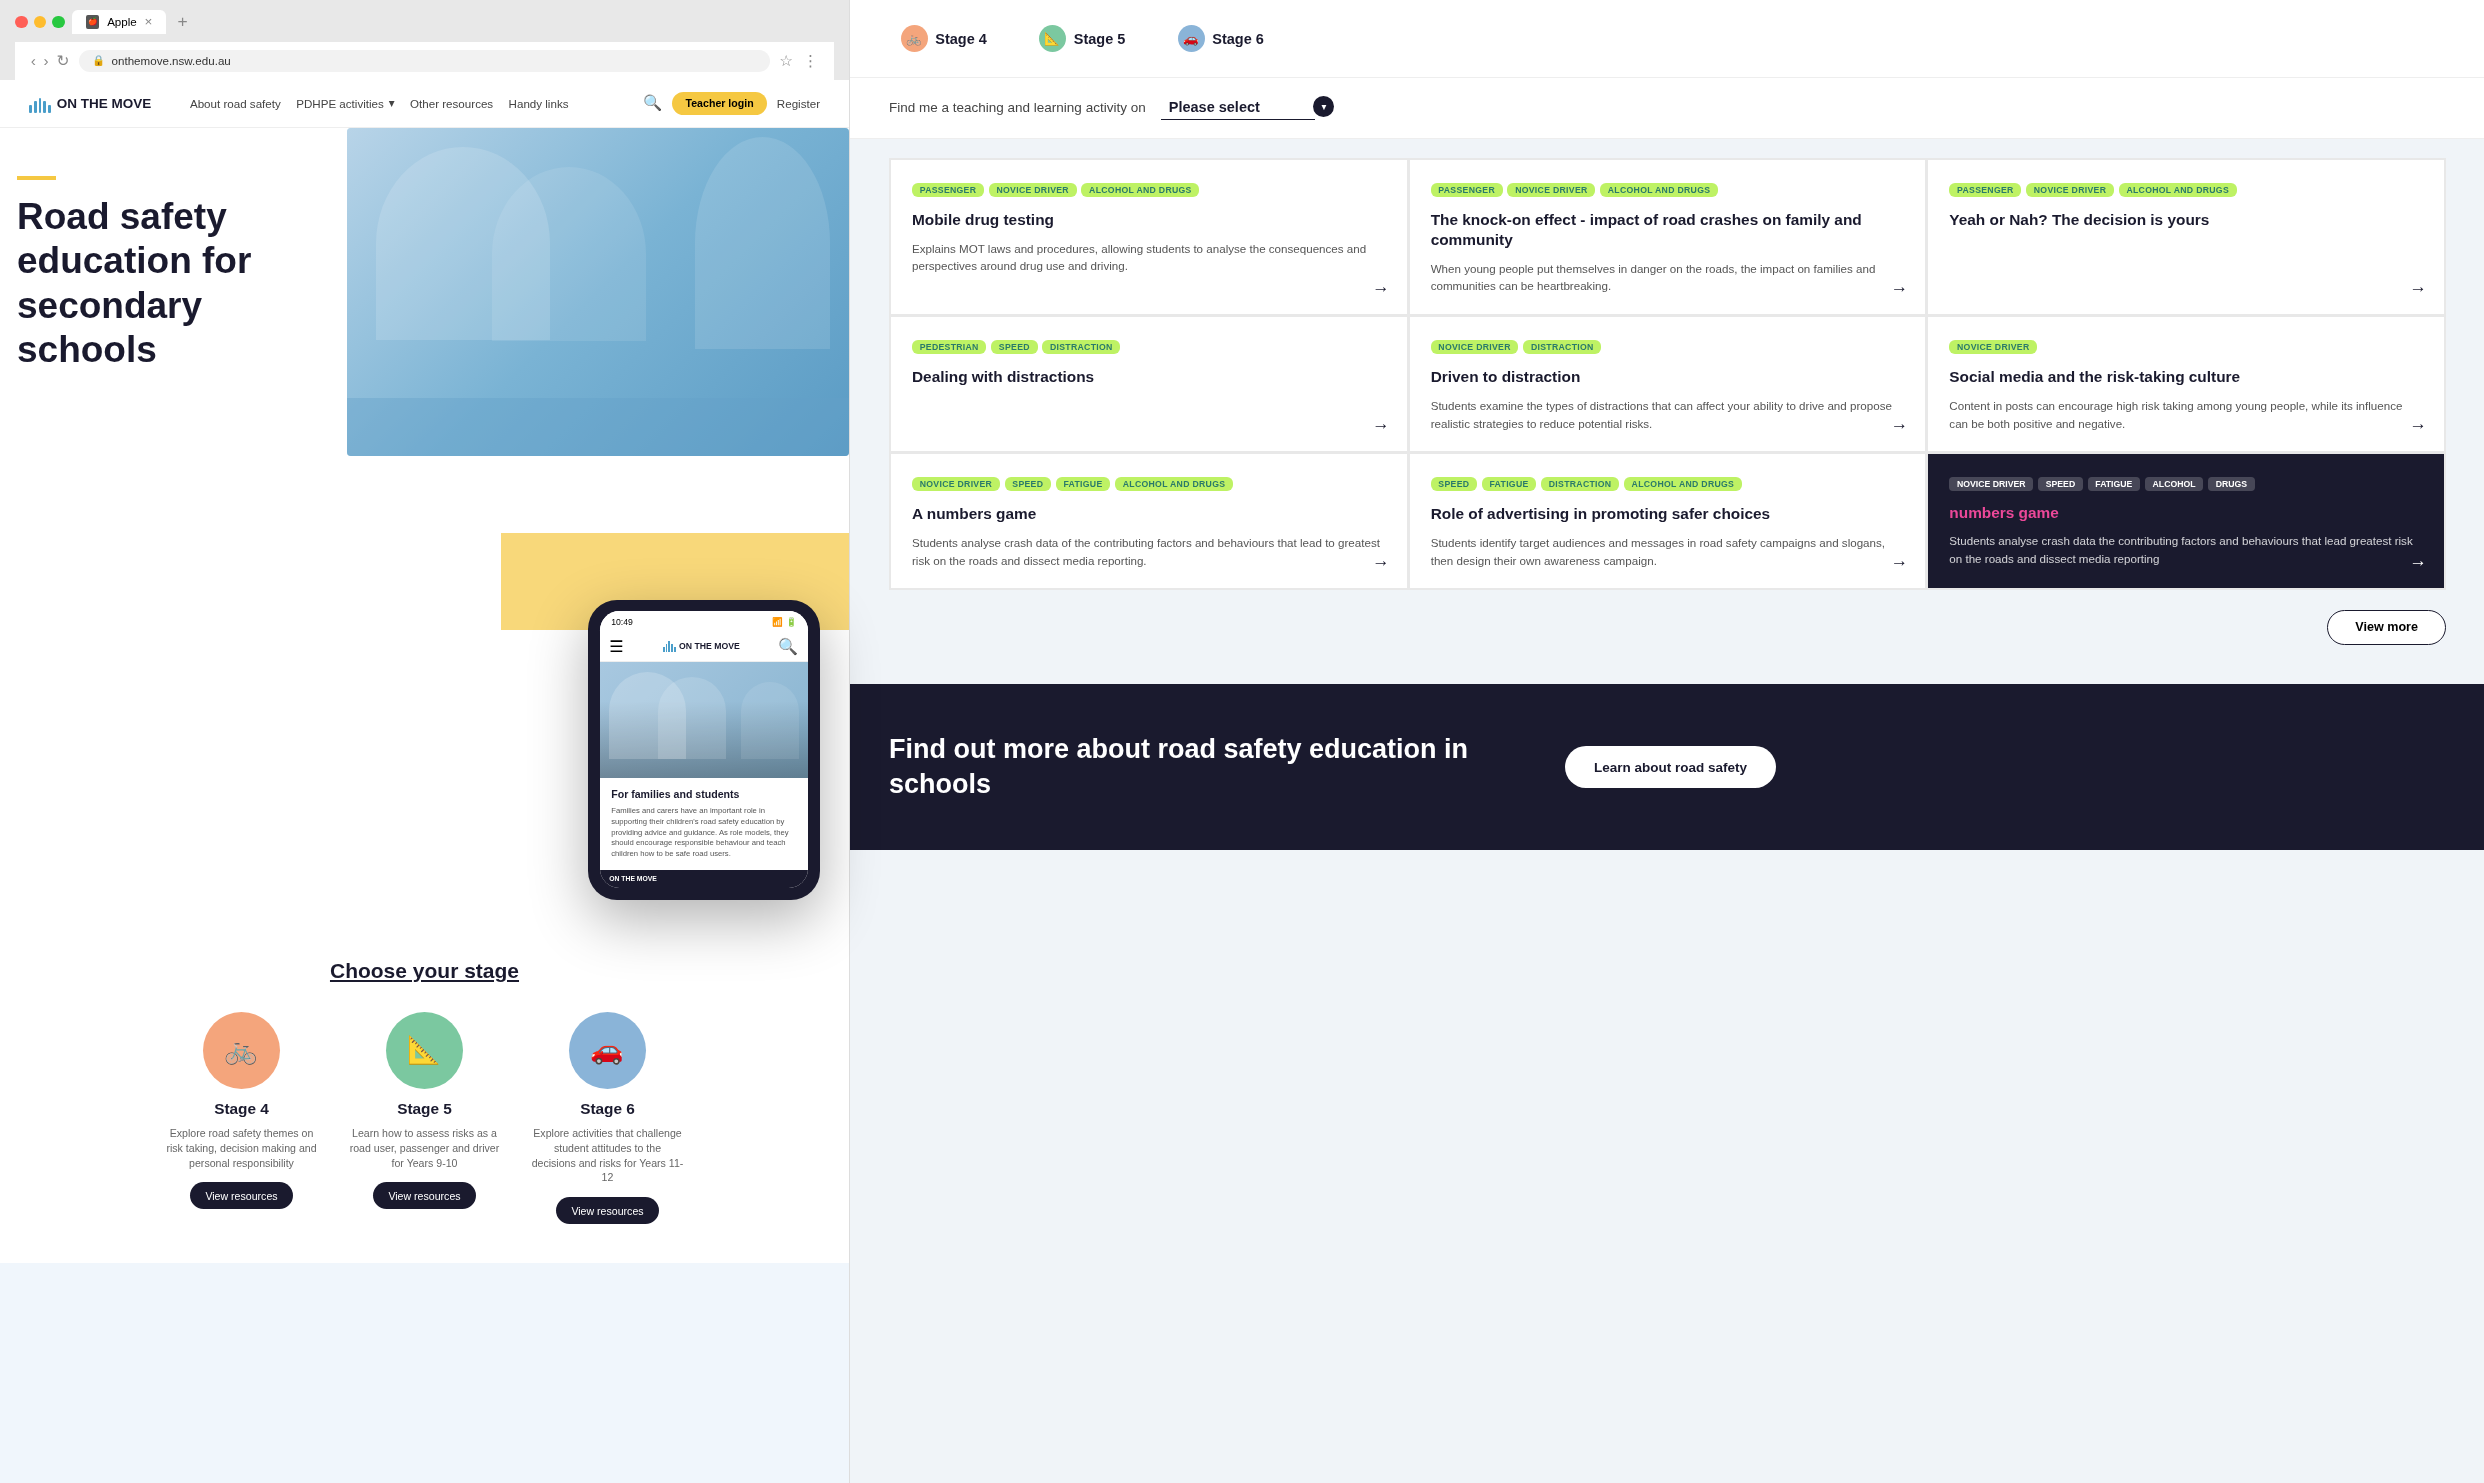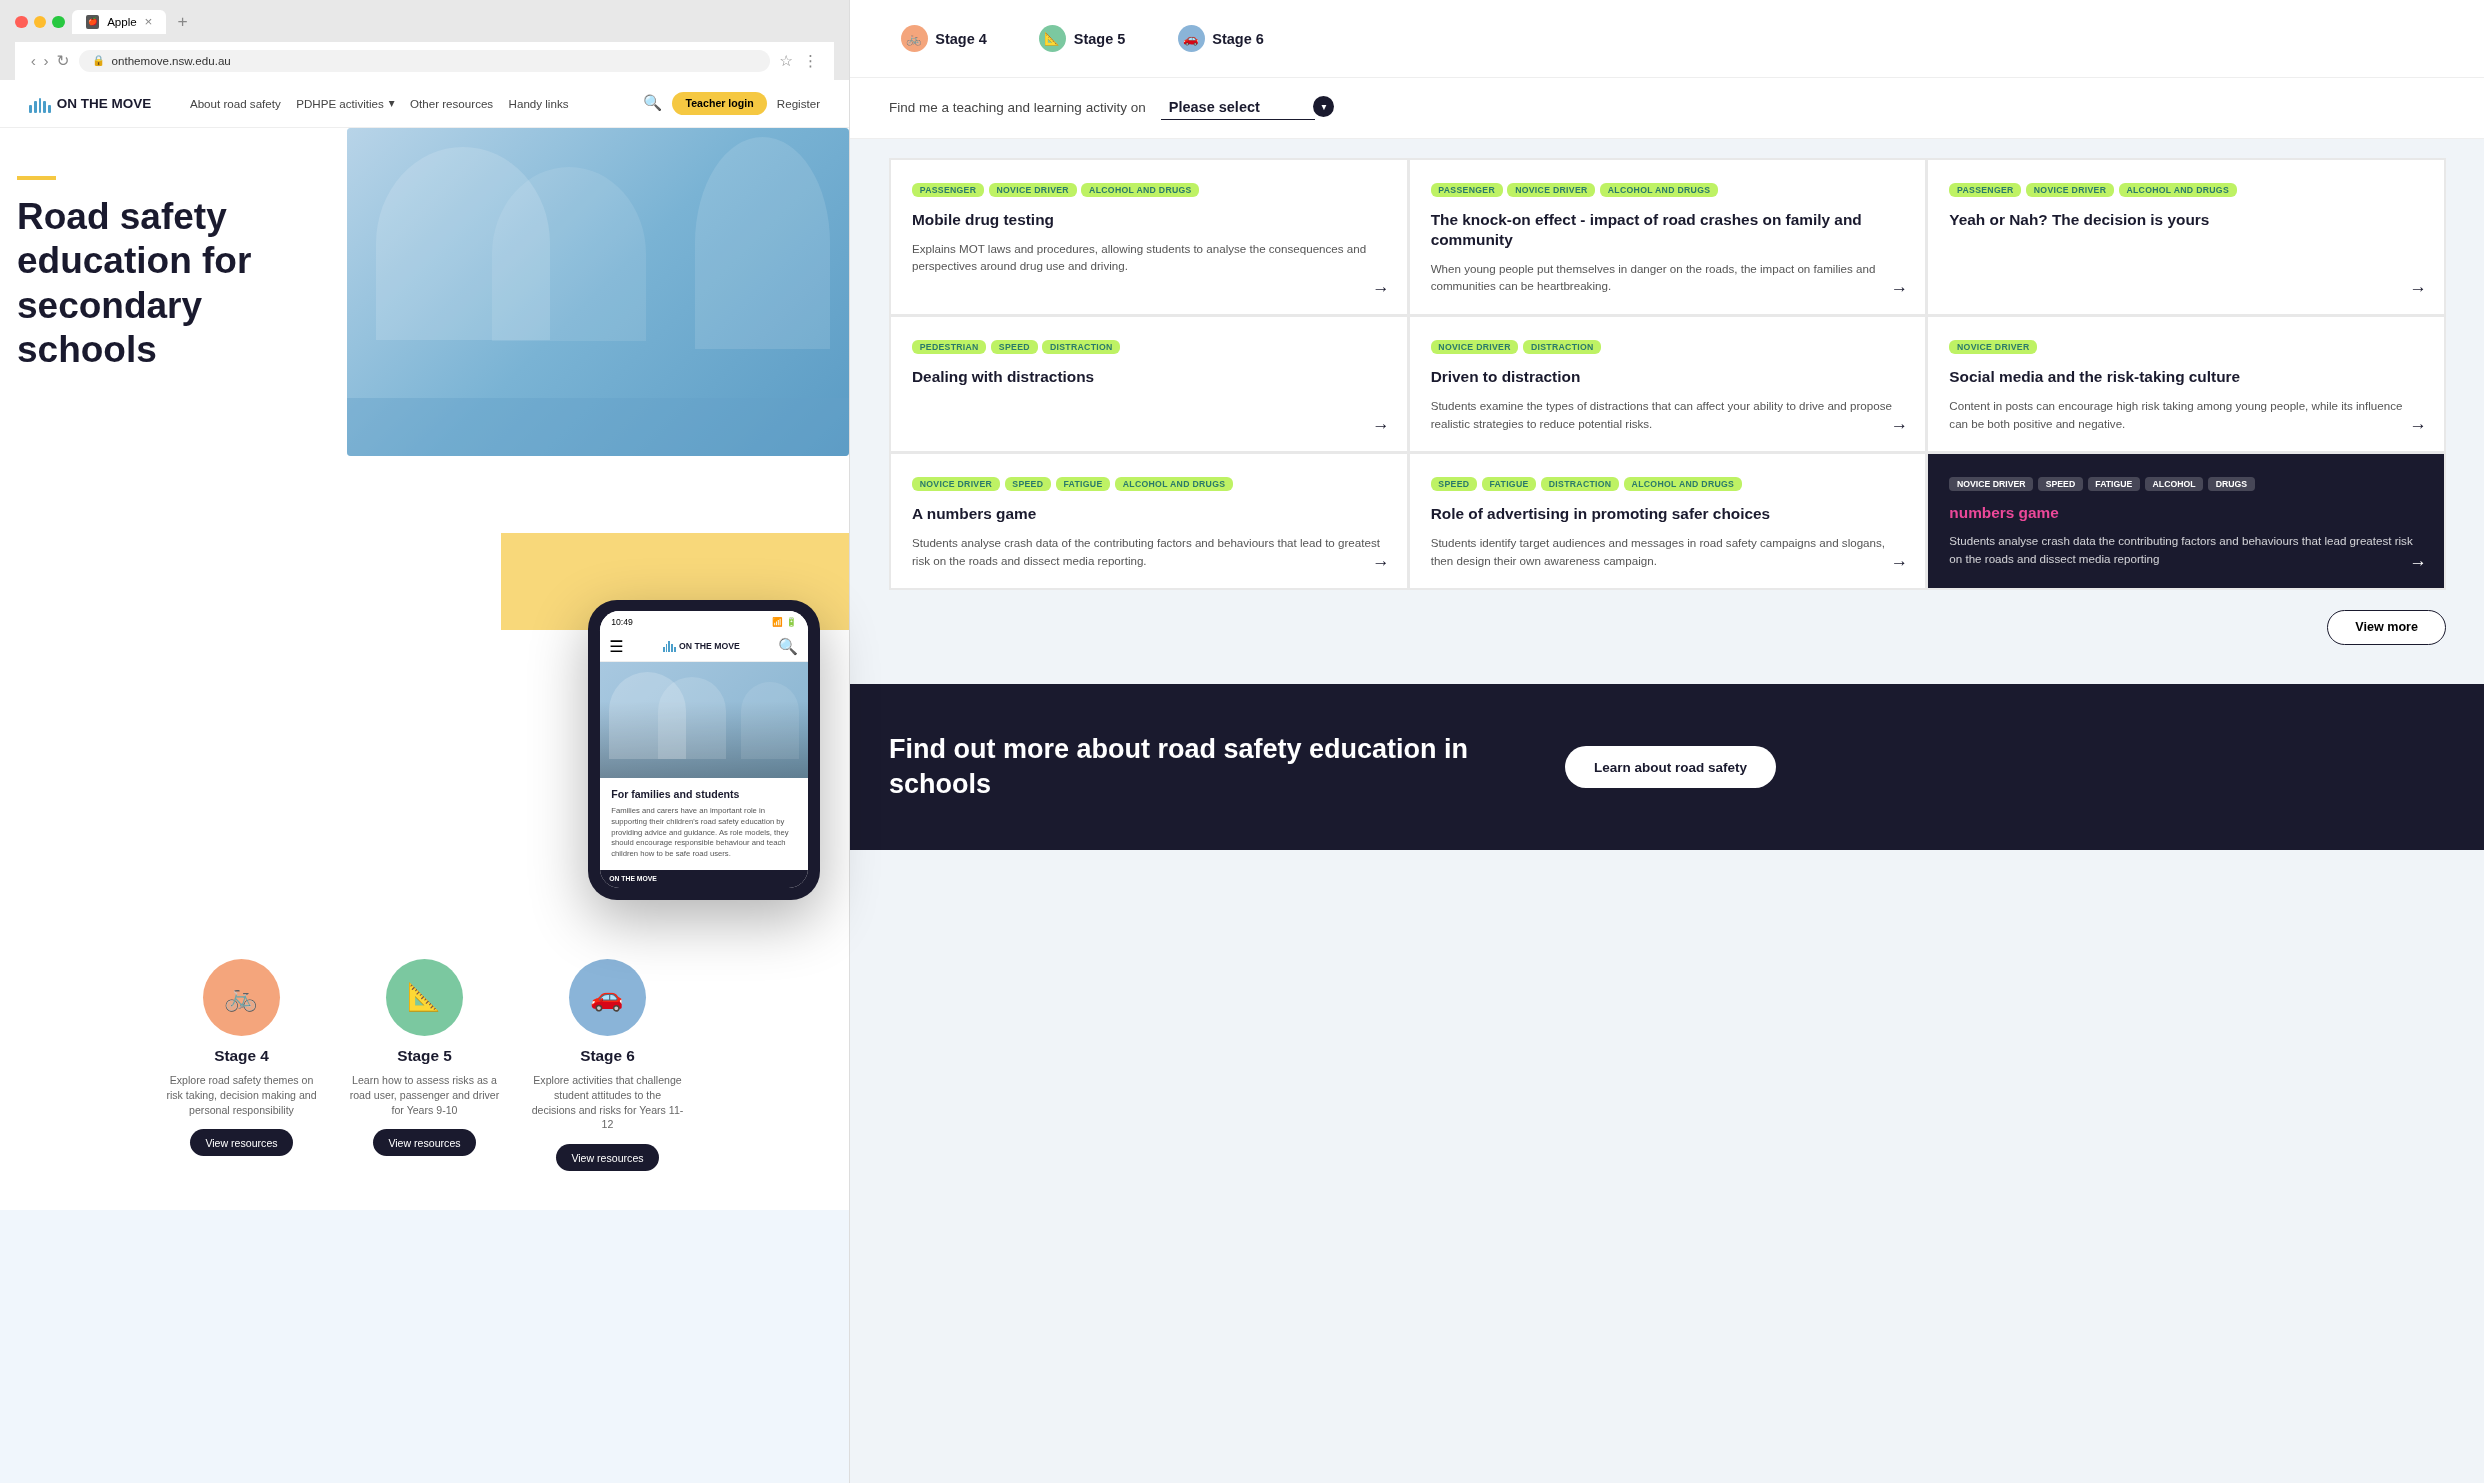--- a/index.html
+++ b/index.html
@@ -614,20 +614,21 @@
             <div class="phone-desc">Families and carers have an important role in supporting their children's road safety education by providing advice and guidance. As role models, they should encourage responsible behaviour and teach children how to be safe road users.</div>
           </div>
           <div class="phone-footer">
             <div class="phone-footer-logo">ON THE MOVE</div>
           </div>
         </div>
       </div>
     </div>
 
     <div class="choose-stage-section">
+      <h2 class="choose-stage-title">Choose your stage</h2>
       <div class="stage-cards">
         <div class="stage-card">
           <div class="stage-icon-circle stage-icon-4">🚲</div>
           <div class="stage-name">Stage 4</div>
           <div class="stage-desc">Explore road safety themes on risk taking, decision making and personal responsibility</div>
           <button class="btn-view-resources">View resources</button>
         </div>
         <div class="stage-card">
           <div class="stage-icon-circle stage-icon-5">📐</div>
           <div class="stage-name">Stage 5</div>

